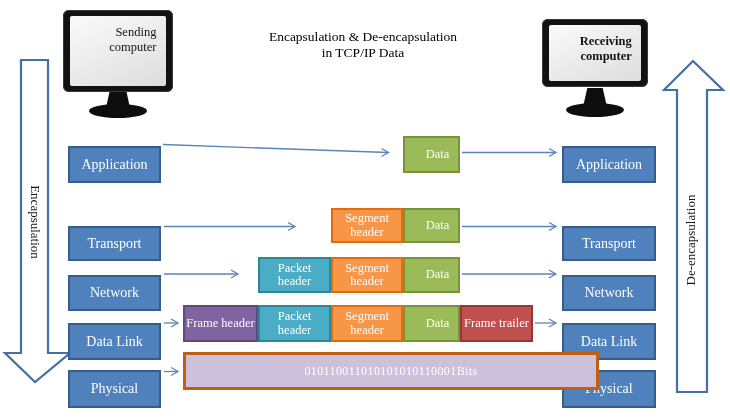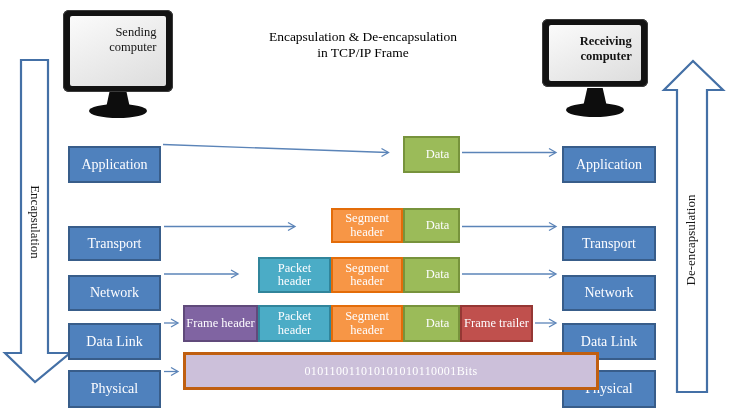--- a/index.html
+++ b/index.html
@@ -69,21 +69,21 @@
     <path class="conn" d="M549,319 L556,323 L549,327"></path>
 
     <line class="conn" x1="164" y1="371.5" x2="177" y2="371.5"></line>
     <path class="conn" d="M171,367.5 L178,371.5 L171,375.5"></path>
     <line class="conn" x1="535" y1="371.5" x2="555" y2="371.5"></line>
     <path class="conn" d="M549,367.5 L556,371.5 L549,375.5"></path>
   </svg>
 
   <div class="title">
     <div>Encapsulation &amp; De-encapsulation</div>
-    <div>in TCP/IP Frame</div>
+    <div>in TCP/IP Data</div>
   </div>
 
   <div class="monitor" style="left:63px;top:10px;width:110px;height:110px;">
     <div class="m-base" style="left:26px;top:94px;width:58px;height:14px;"></div>
     <div class="m-neck" style="left:43px;top:78px;width:24px;height:20px;"></div>
     <div class="m-frame" style="left:0;top:0;width:110px;height:82px;">
       <div class="m-screen">
         <div class="m-label">Sending computer</div>
       </div>
     </div>

